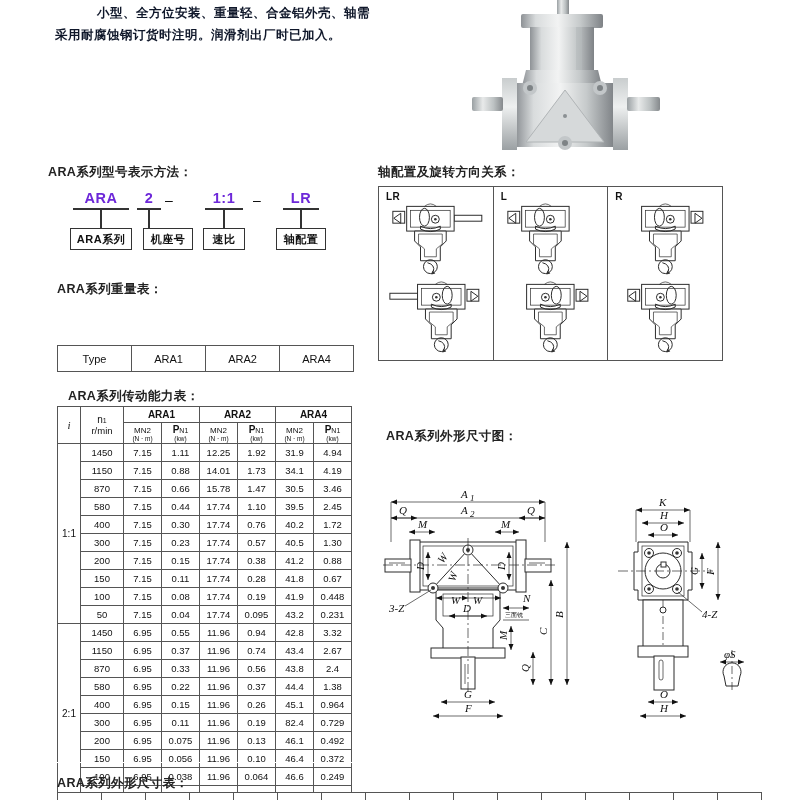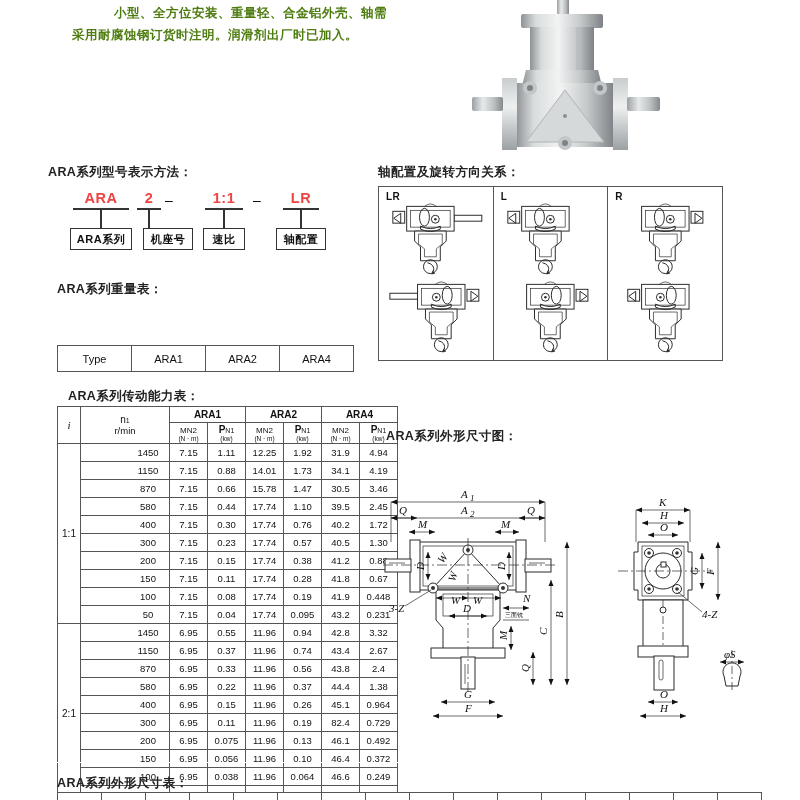--- a/index.html
+++ b/index.html
@@ -10,43 +10,43 @@
     width: 800px; height: 800px;
     position: relative;
     font-family: "Liberation Sans", "DejaVu Sans", sans-serif;
     color: #1a1a1a;
     overflow: hidden;
   }
   .abs { position: absolute; }
 
   
   #intro {
-    left: 72px; top: 2px; width: 350px;
+    left: 55px; top: 2px; width: 350px;
     font-size: 12.5px; line-height: 22px;
-    font-weight: 700; color: #4d7c0f;
+    font-weight: 700; color: #0f172a;
     letter-spacing: 0.5px;
   }
   #intro .l1 { text-indent: 42px; }
 
   
   #photo-wrap { left: 452px; top: 0px; width: 230px; height: 150px; }
   #photo-wrap svg { display:block; }
 
   
   .sec-head {
     font-size: 12.5px; font-weight: 700; color: #222;
     letter-spacing: 0.4px; white-space: nowrap;
   }
 
   
   #model-head { left: 48px; top: 164px; }
   #model-dia { left: 57px; top: 190px; width: 300px; height: 68px; }
   .md-code {
     position: absolute; font-size: 14.5px; font-weight: 700;
-    color: #ef4444; text-align: center; letter-spacing: 0.5px;
+    color: #6d28d9; text-align: center; letter-spacing: 0.5px;
   }
   .md-dash {
     position: absolute; font-size: 14px; color: #111; font-weight: 400;
   }
   .md-ul {
     position: absolute; height: 2px; background: #333;
   }
   .md-tick { position: absolute; width: 2px; background: #333; }
   .md-box {
     position: absolute; border: 1.6px solid #333;
@@ -78,21 +78,21 @@
 
   
   #cap-head { left: 68px; top: 388px; }
   #cap-table { left: 57px; top: 406px; }
   #cap-table th, #cap-table td { font-size: 9.5px; }
   #cap-table th.hi   { width: 22px; }
   #cap-table th.hn   { width: 42px; }
   #cap-table th.hgrp { height: 15px; font-size: 10px; font-weight: 700; }
   #cap-table th.hsub { height: 20px; }
   #cap-table td      { height: 17px; }
-  #cap-table td.cn   { width: 42px; padding-left: 46px; }
+  #cap-table td.cn   { width: 42px; }
   #cap-table td.cv   { width: 37px; }
   #cap-table td.ratio{ width: 22px; font-size: 10px; }
   .sub2 { font-size: 7px; }
   .hdr-main { font-size: 10px; }
   .hdr-unit { font-size: 6.5px; display:block; line-height: 8px; }
   .pn { font-size: 10px; font-weight: 700; }
   .mn { font-size: 8px; }
 
   
   #shaft-head { left: 378px; top: 164px; }

